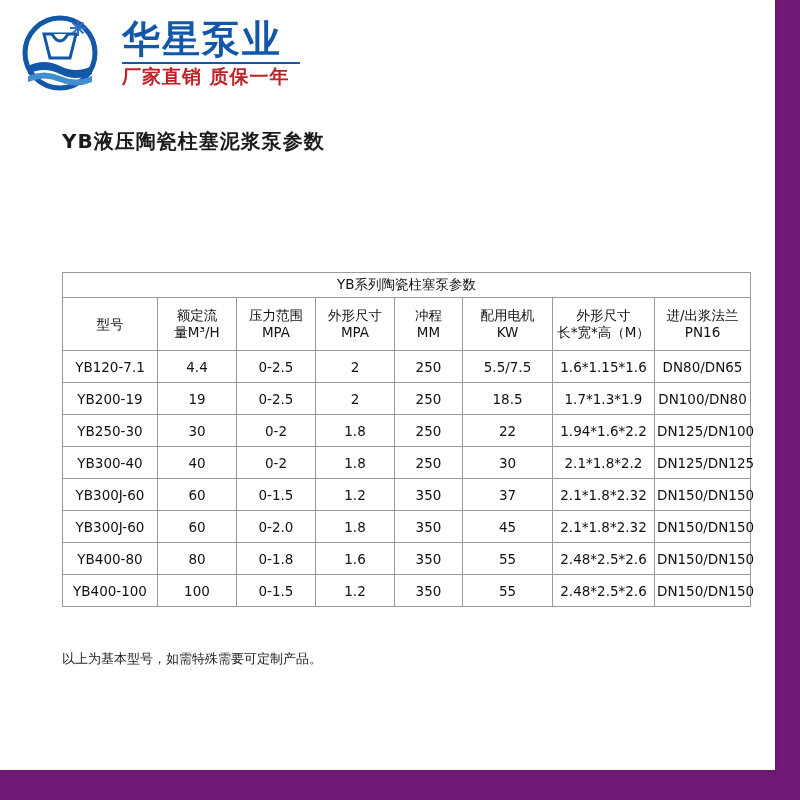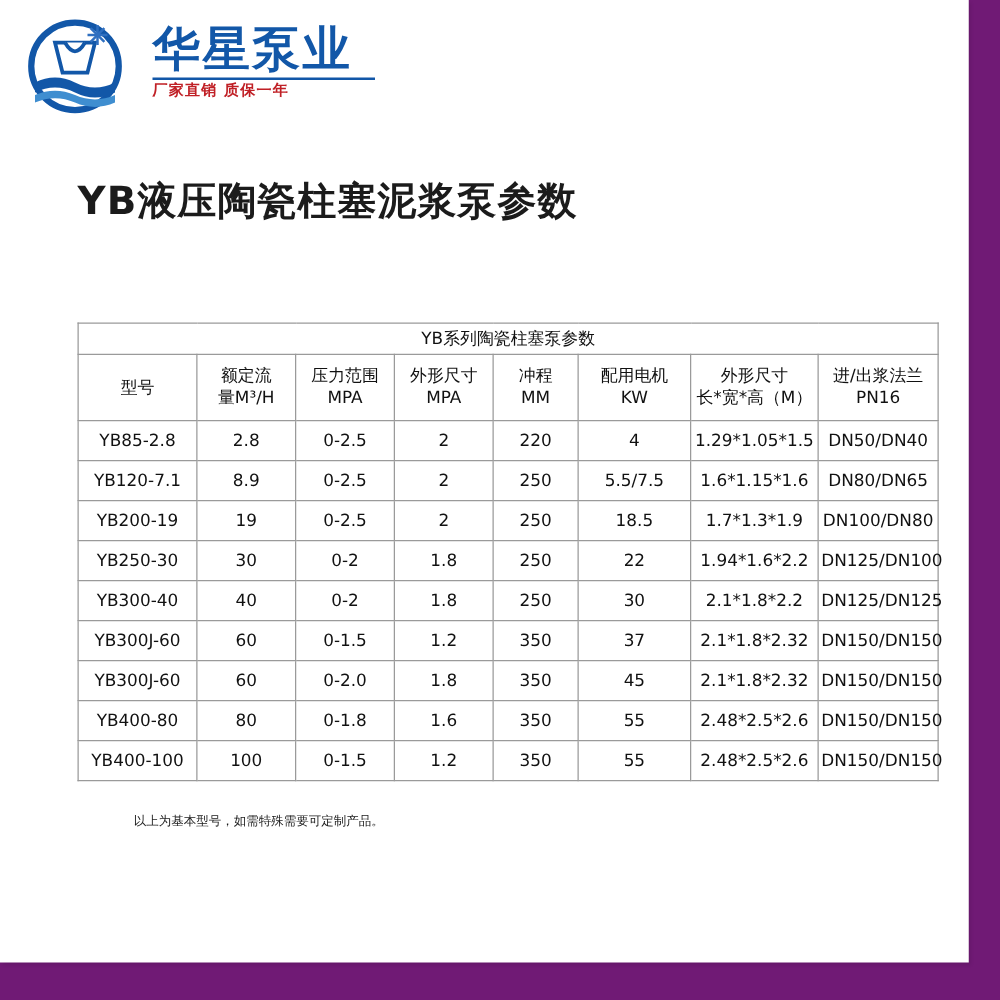--- a/index.html
+++ b/index.html
@@ -55,53 +55,53 @@
     font-weight: bold;
     font-size: 38px;
     color: #1257a8;
     letter-spacing: 2px;
     line-height: 46px;
     white-space: nowrap;
   }
   .logo-slogan {
     margin-top: 2px;
     font-family: "DejaVu Sans", sans-serif;
-    font-size: 12px;
+    font-size: 19px;
     font-weight: bold;
     color: #c02026;
     letter-spacing: 1px;
     white-space: nowrap;
   }
   .logo-rule {
     position: absolute;
     left: 108px;
     top: 50px;
     width: 178px;
     height: 2px;
     background: #1257a8;
   }
 
   
   .title {
     position: absolute;
     left: 62px;
-    top: 140px;
-    font-family: "DejaVu Sans", sans-serif;
-    font-size: 31px;
+    top: 128px;
+    font-family: "DejaVu Sans", sans-serif;
+    font-size: 20px;
     font-weight: bold;
     color: #1b1b1b;
     letter-spacing: 1px;
     white-space: nowrap;
   }
 
   
   .table-wrap {
     position: absolute;
     left: 62px;
-    top: 258px;
+    top: 272px;
     width: 688px;
   }
   table.spec {
     border-collapse: collapse;
     width: 688px;
     table-layout: fixed;
     font-family: "DejaVu Sans", sans-serif;
     color: #111;
   }
   table.spec td {
@@ -133,24 +133,23 @@
   .c7 { width: 96px; }
 
   tr.row td.model {
     font-size: 13.5px;
   }
   .note {
     position: absolute;
     left: 62px;
     top: 650px;
     font-family: "DejaVu Sans", sans-serif;
-    font-size: 10px;
+    font-size: 13px;
     color: #1b1b1b;
     white-space: nowrap;
-    margin-left: 45px;
   }
 </style>
 </head>
 <body>
 
 <div class="page">
   <div class="sheet">
 
     <div class="logo">
       <div class="logo-mark">
@@ -221,32 +220,22 @@
               <div>外形尺寸</div>
               <div>长*宽*高（M）</div>
             </td>
             <td>
               <div>进/出浆法兰</div>
               <div>PN16</div>
             </td>
           </tr>
 
           <tr class="row">
-            <td class="model">YB85-2.8</td>
-            <td>2.8</td>
-            <td>0-2.5</td>
-            <td>2</td>
-            <td>220</td>
-            <td>4</td>
-            <td>1.29*1.05*1.5</td>
-            <td>DN50/DN40</td>
-          </tr>
-          <tr class="row">
             <td class="model">YB120-7.1</td>
-            <td>8.9</td>
+            <td>4.4</td>
             <td>0-2.5</td>
             <td>2</td>
             <td>250</td>
             <td>5.5/7.5</td>
             <td>1.6*1.15*1.6</td>
             <td>DN80/DN65</td>
           </tr>
           <tr class="row">
             <td class="model">YB200-19</td>
             <td>19</td>

